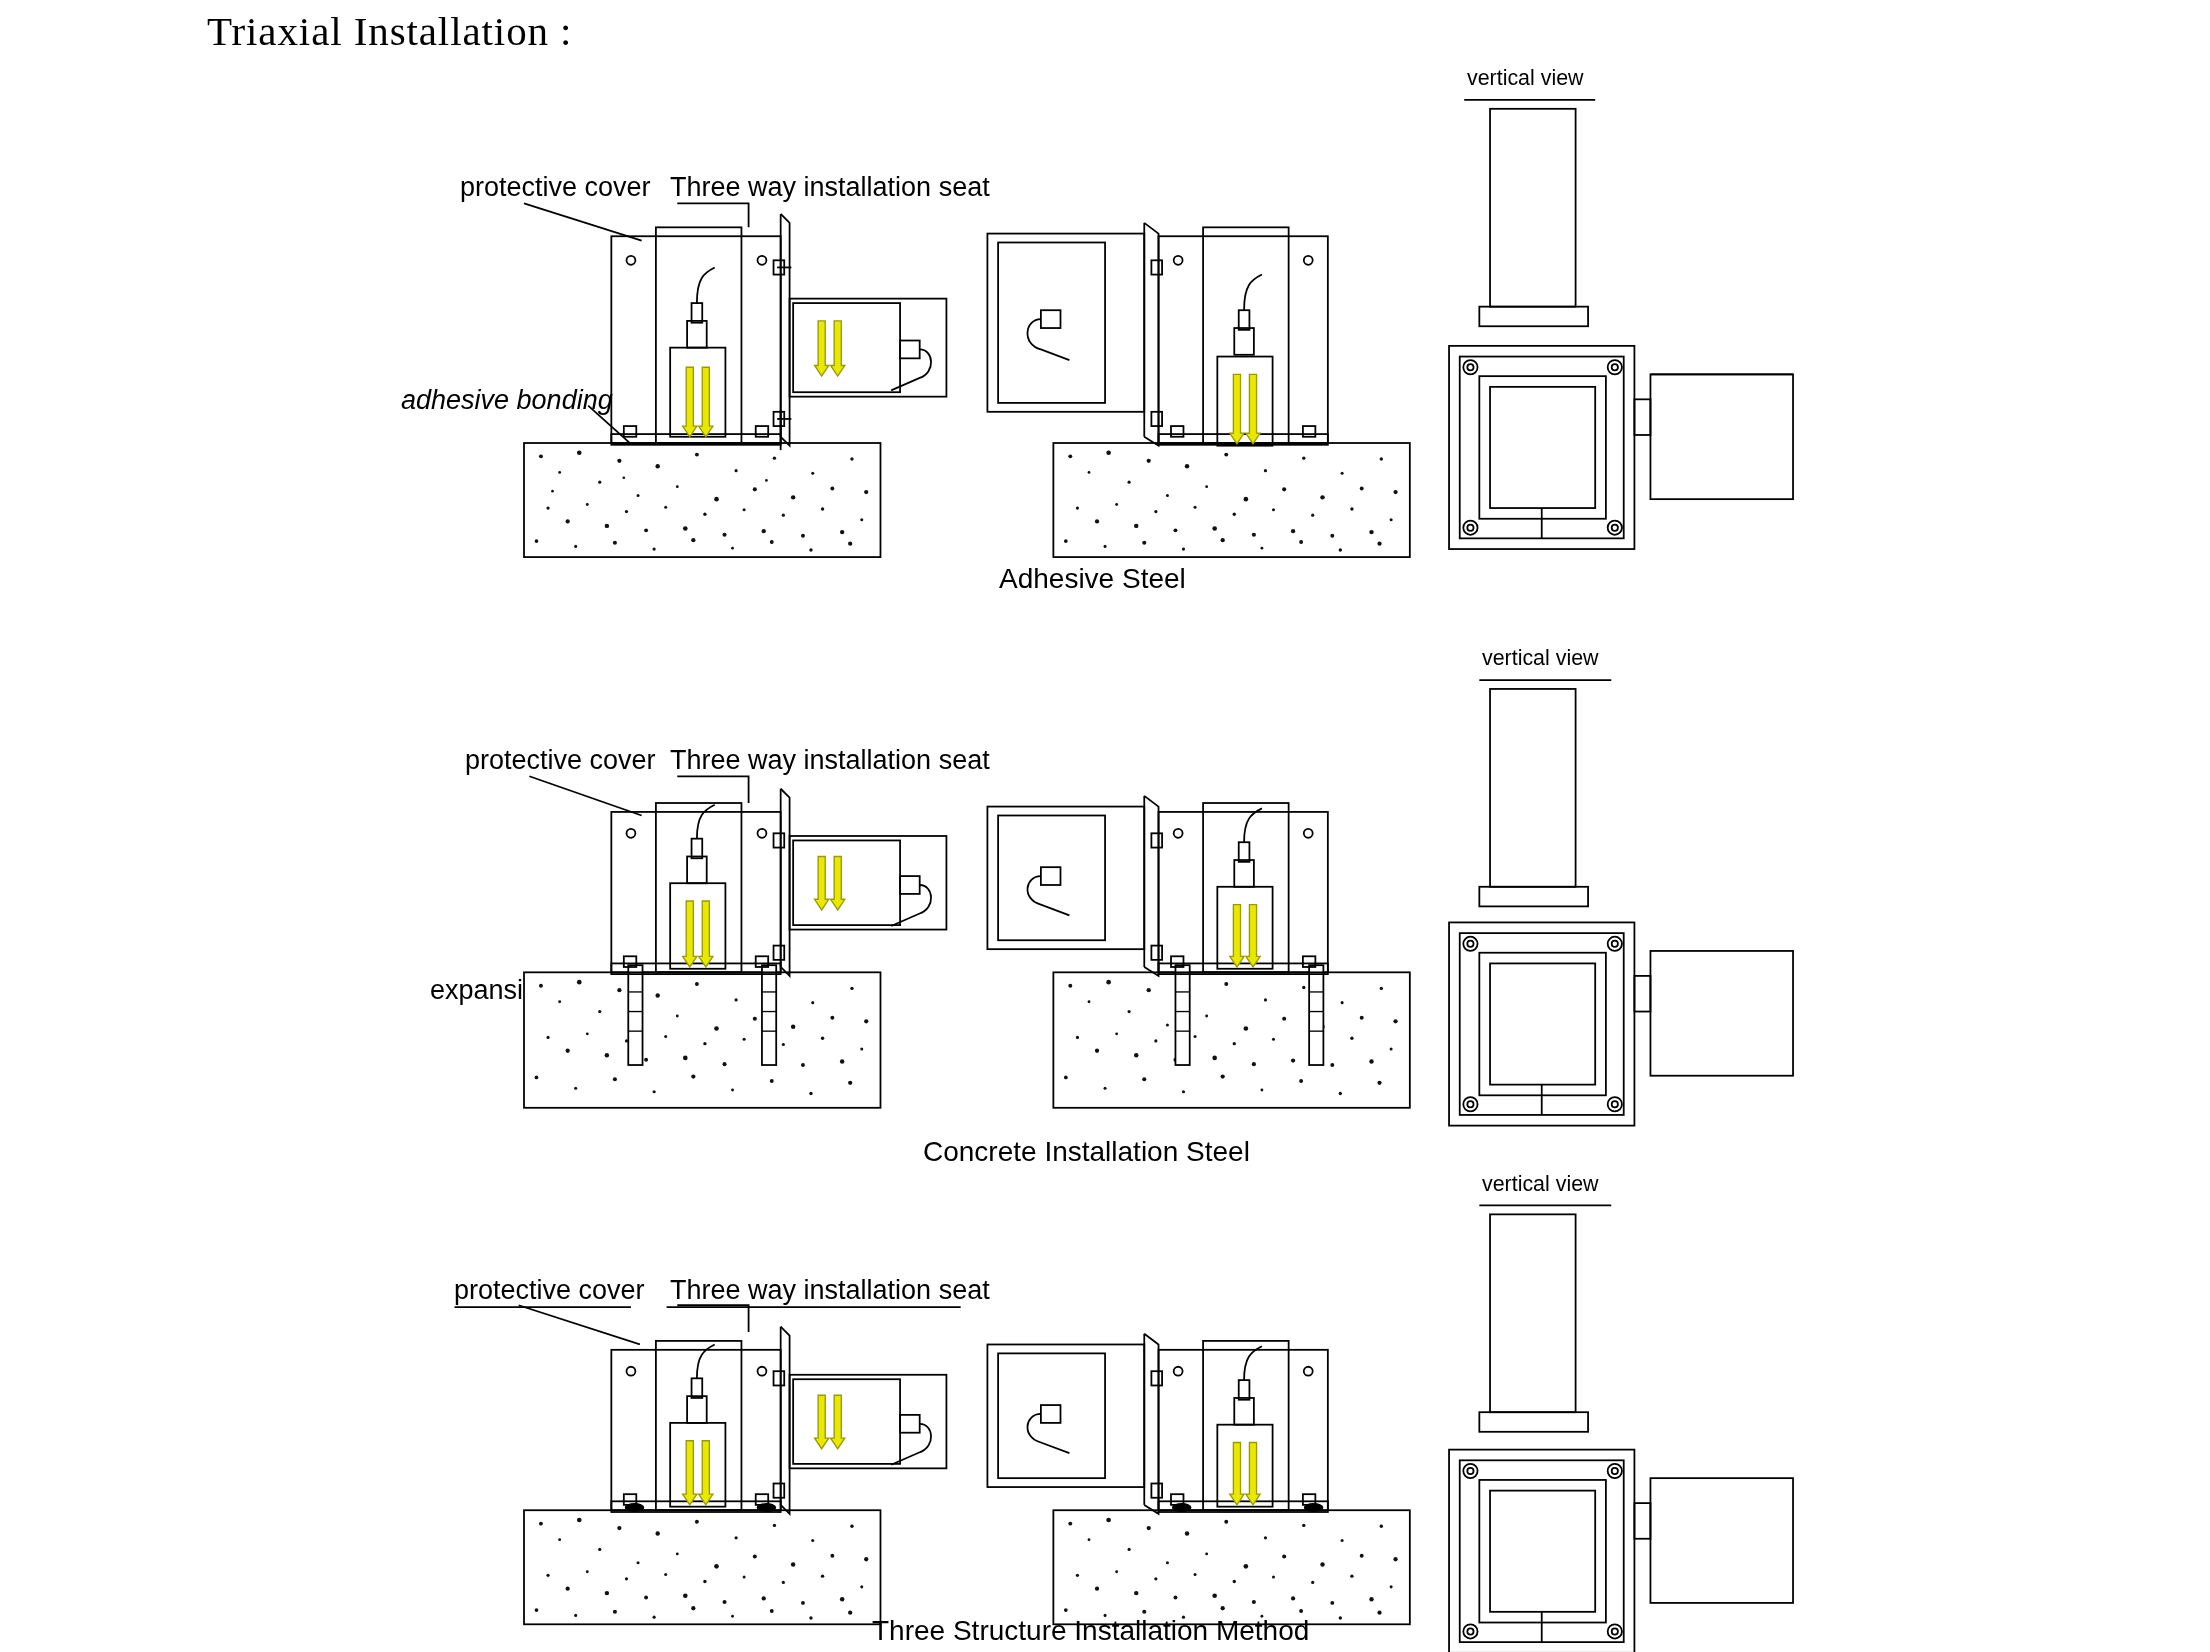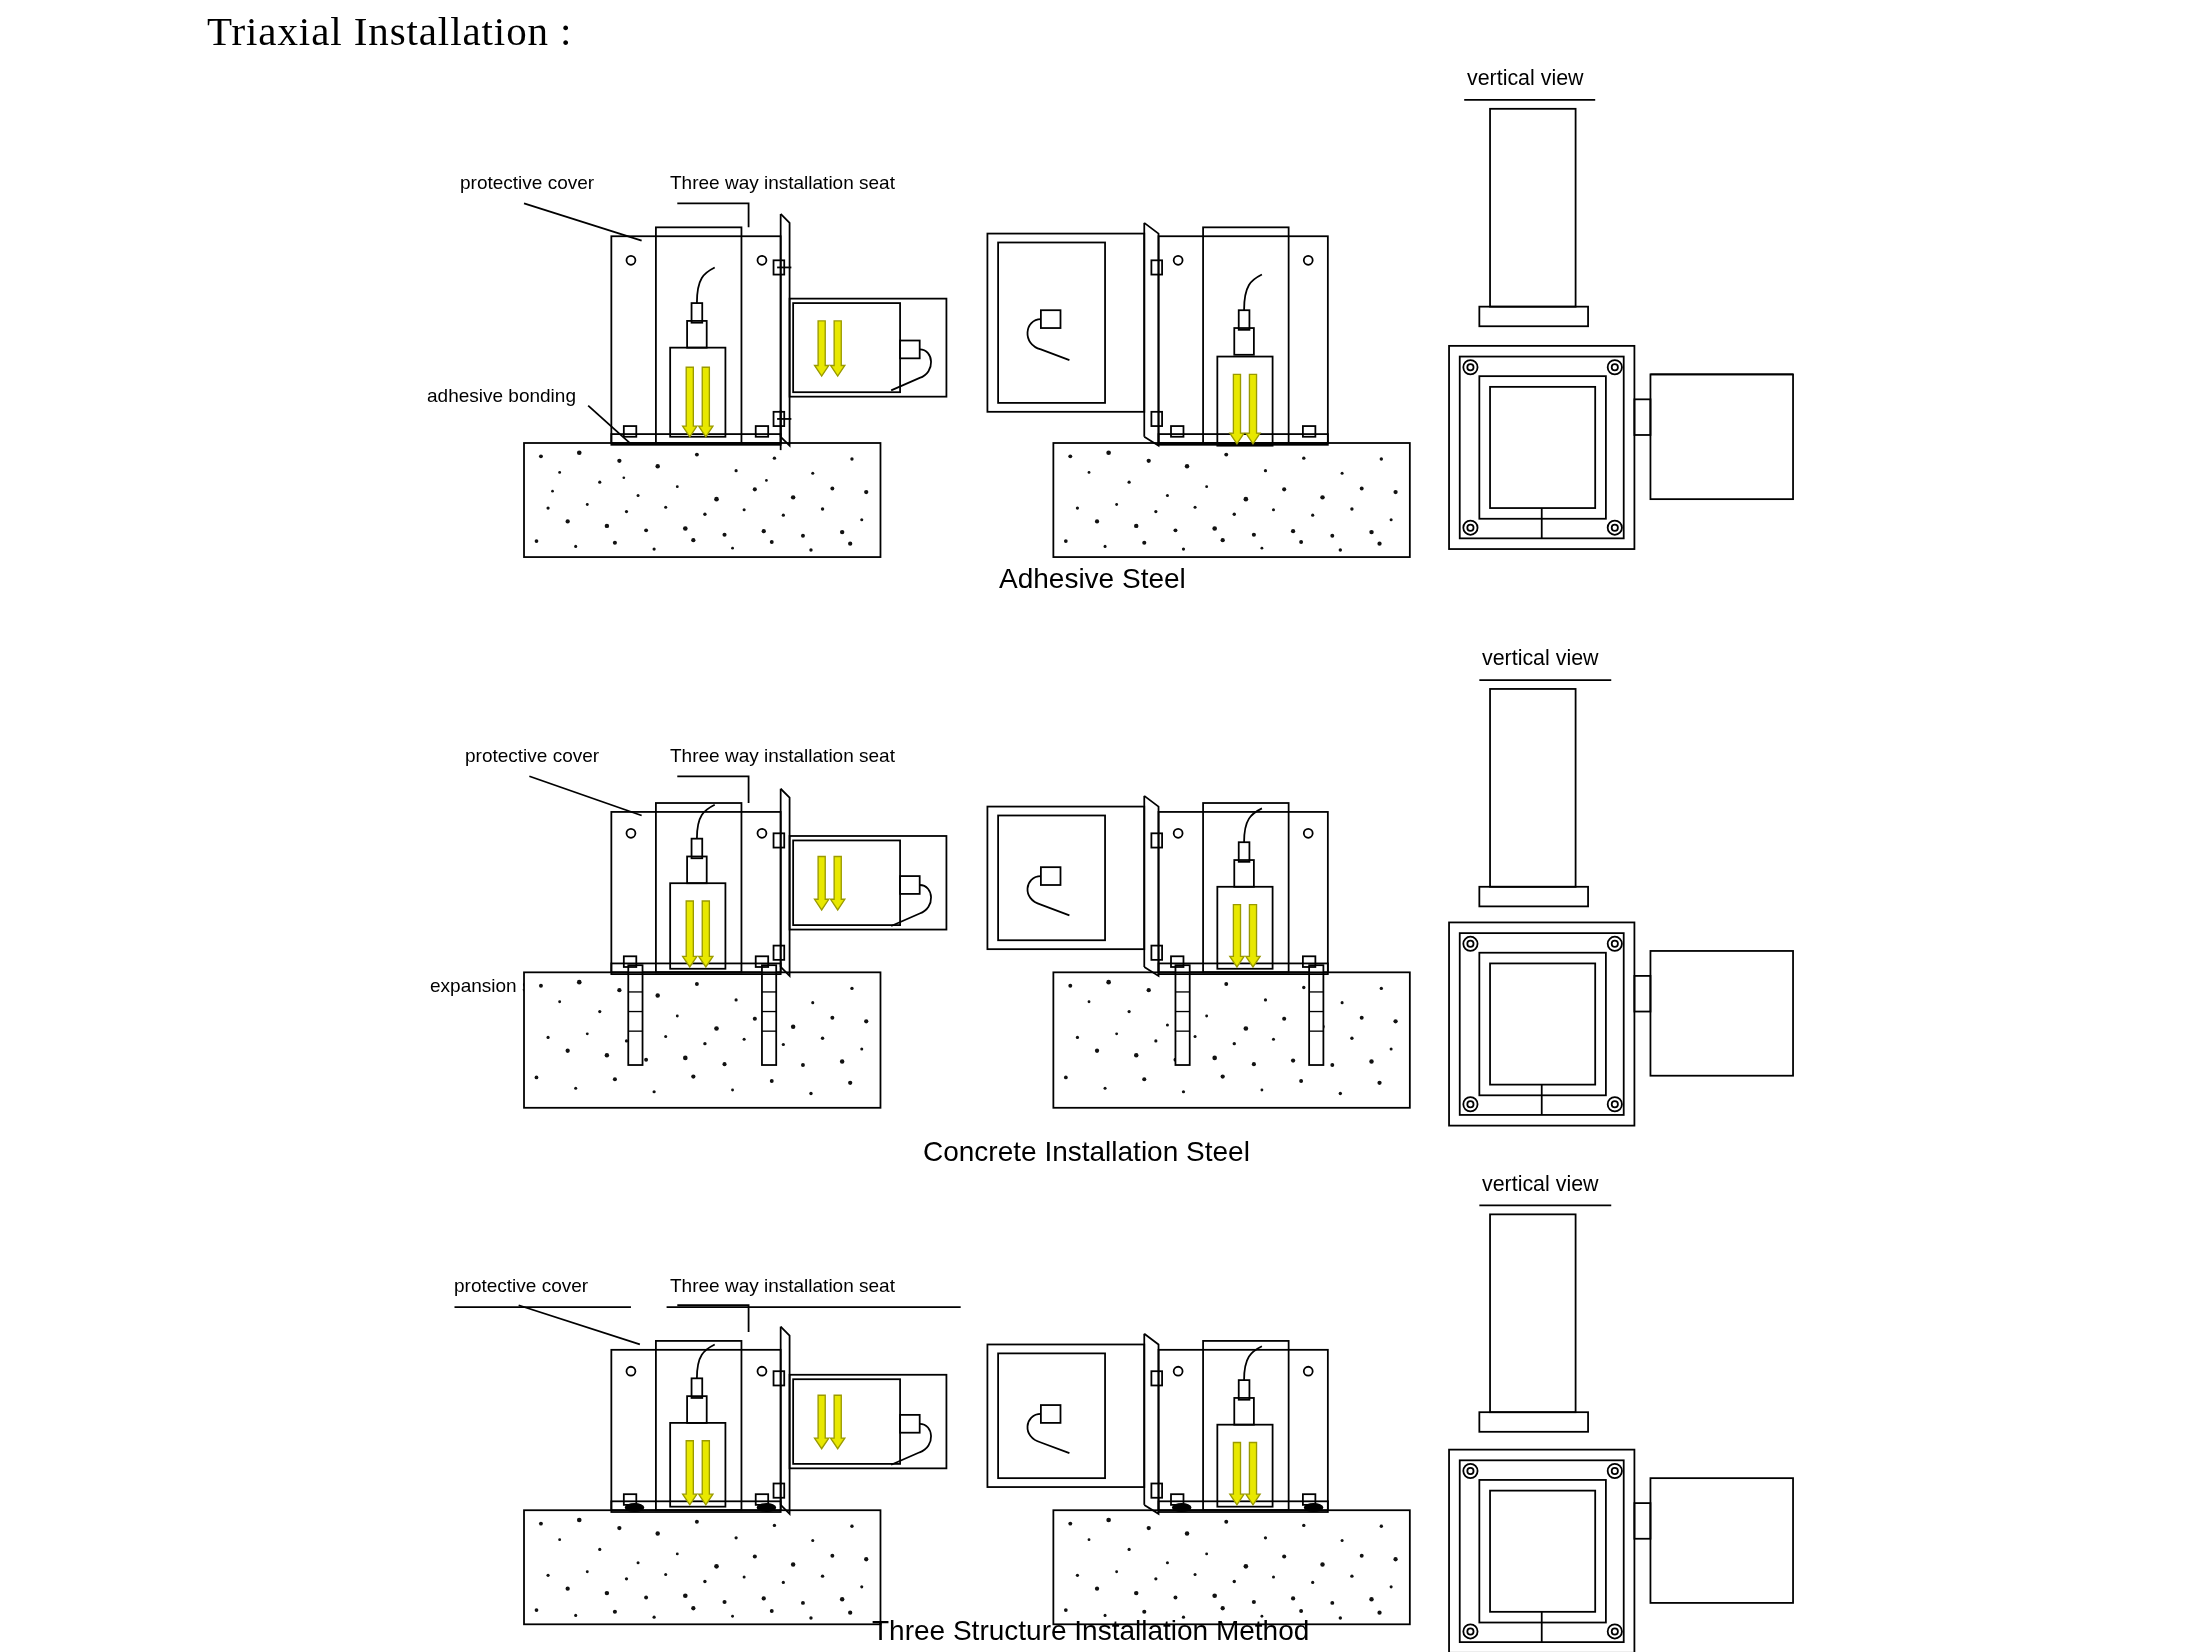--- a/index.html
+++ b/index.html
@@ -37,21 +37,21 @@
     width: 2211px;
   }
   .caption {
     position: absolute;
     font-size: 28px;
     white-space: nowrap;
     text-align: center;
   }
   .label {
     position: absolute;
-    font-size: 19px;
+    font-size: 27px;
     white-space: nowrap;
   }
   .vv-label {
     position: absolute;
     font-size: 21.4px;
     white-space: nowrap;
     text-align: right;
   }
   svg { display: block; }
   .lead {
@@ -63,21 +63,21 @@
 <body>
 
 <div class="page">
 
   <div class="doc-title">Triaxial Installation :</div>
 
   <div class="section" style="top:0px; height:624px;">
 
     <div class="label" style="left:460px; top:172px;">protective cover</div>
     <div class="label" style="left:670px; top:172px;">Three way installation seat</div>
-    <div class="label" style="left:427px; top:385px;">adhesive bonding</div>
+    <div class="label" style="left:401px; top:385px;font-style:italic;">adhesive bonding</div>
     <div class="vv-label" style="left:1467px; top:66px;">vertical view</div>
 
     <svg class="lead" style="left:0;top:0;" width="2211" height="624" viewBox="0 0 2481 700">
       <g fill="none" stroke="#000" stroke-width="2">
 
         <path d="M588,228 L720,270"></path>
         <path d="M760,228 L840,228 L840,255"></path>
         <path d="M660,455 L710,500"></path>
         <line x1="1643" y1="112" x2="1790" y2="112"></line>
 

